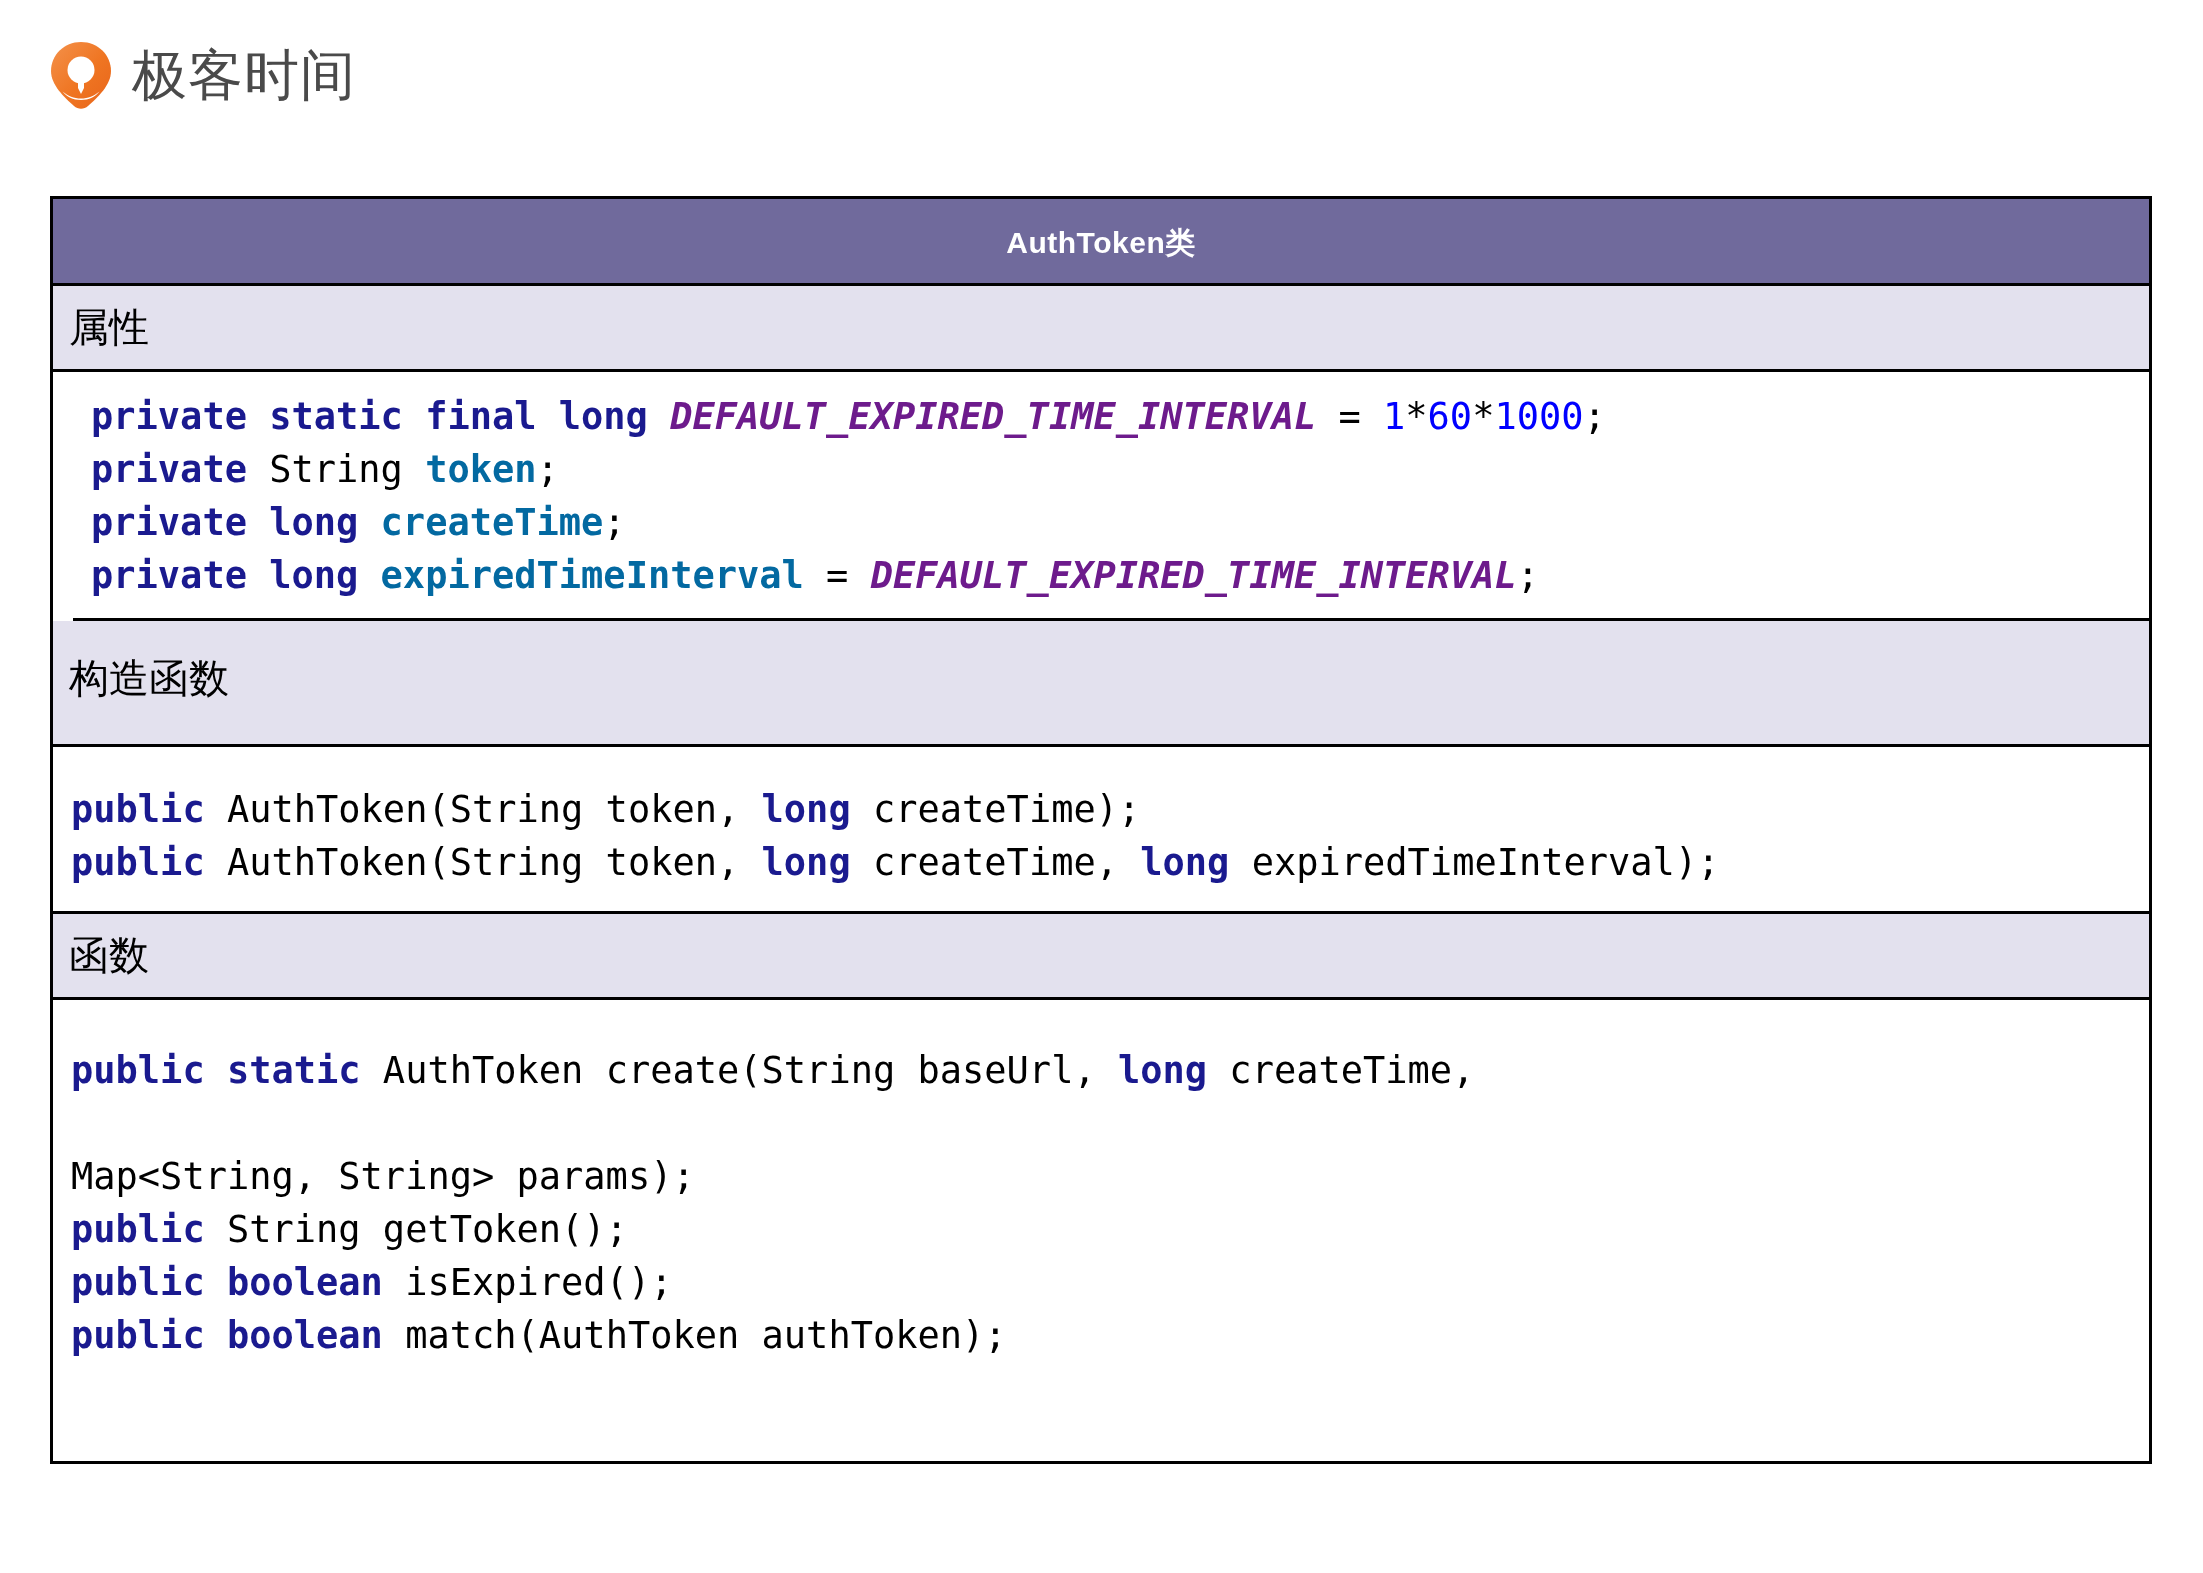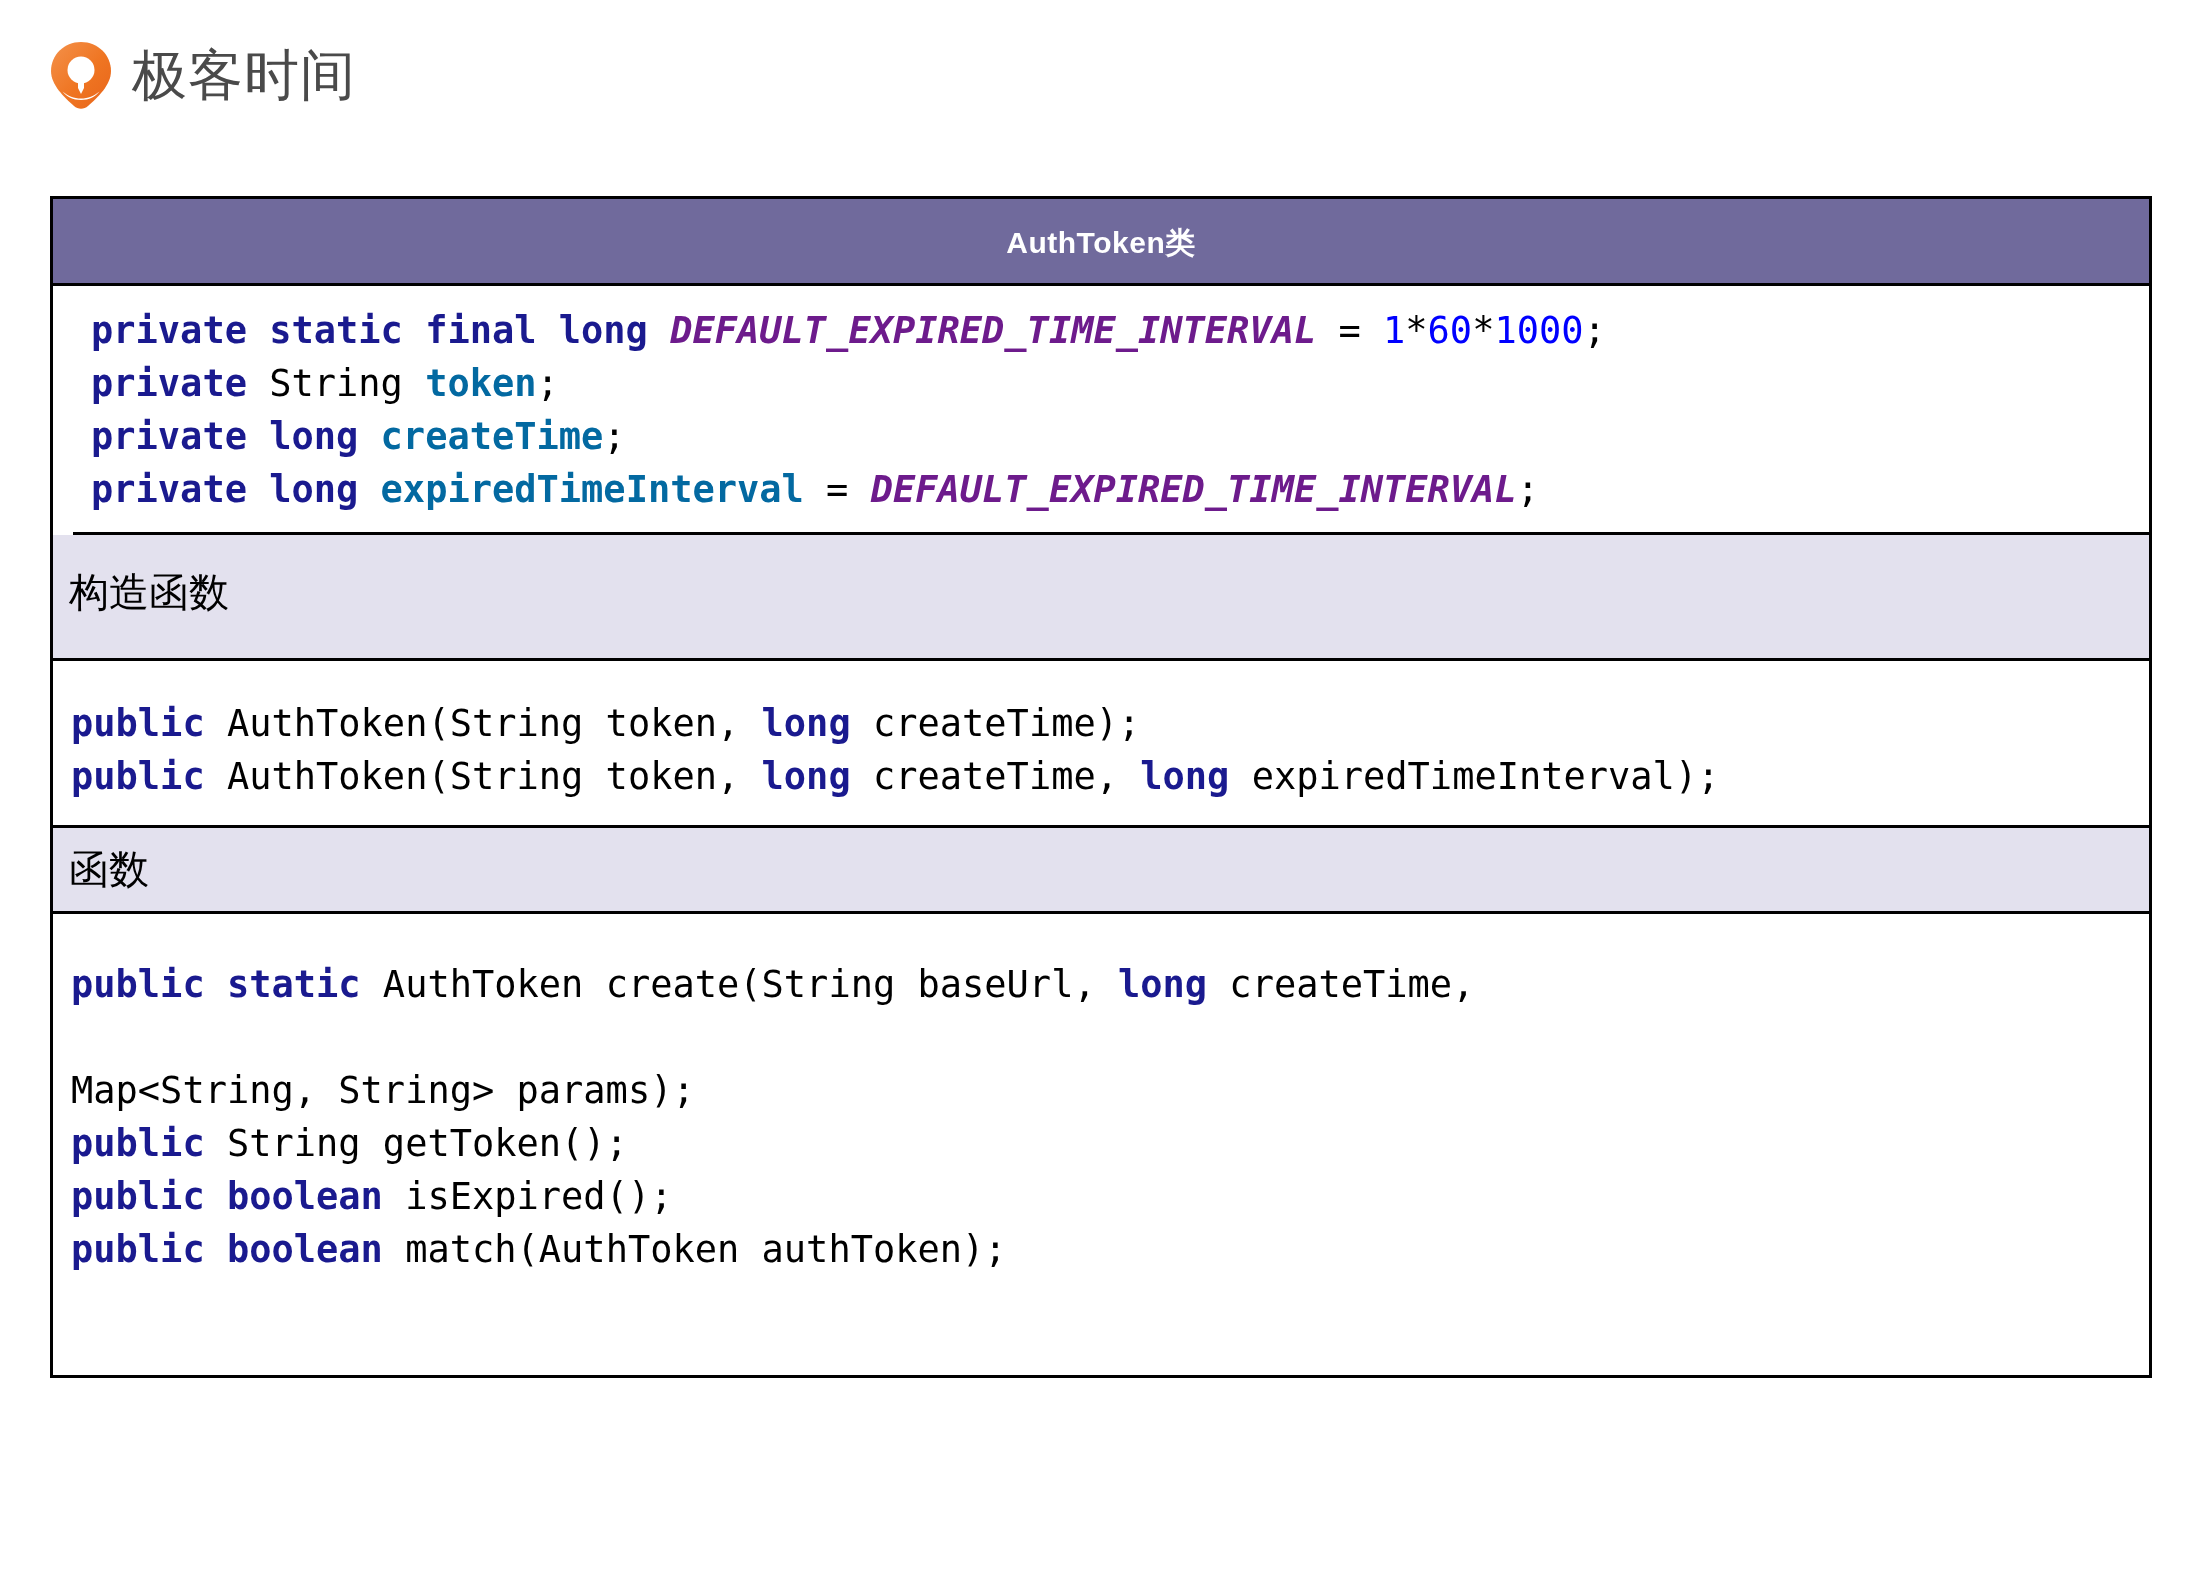--- a/index.html
+++ b/index.html
@@ -120,20 +120,21 @@
     <path d="M30 22 L36 22 L36 48 L33 54 L30 48 Z" fill="#ffffff"></path>
     <path d="M33 60 C25 60 18.5 56.5 14.5 51.5 C20 56 26 58.5 33 58.5 C40 58.5 46 56 51.5 51.5 C47.5 56.5 41 60 33 60 Z" fill="#ffffff"></path>
   </svg>
   <div class="brand-name">极客时间</div>
 </div>
 
 <div class="class-table">
 
   <div class="ct-row ct-title">AuthToken类</div>
 
+  <div class="ct-row ct-section">属性</div>
   <div class="ct-row ct-code attrs"><div class="code-line"><span class="tok-kw">private static final long </span><span class="tok-const">DEFAULT_EXPIRED_TIME_INTERVAL</span><span class="tok-plain"> = </span><span class="tok-num">1</span><span class="tok-plain">*</span><span class="tok-num">60</span><span class="tok-plain">*</span><span class="tok-num">1000</span><span class="tok-plain">;</span></div><div class="code-line"><span class="tok-kw">private</span><span class="tok-plain"> String </span><span class="tok-field">token</span><span class="tok-plain">;</span></div><div class="code-line"><span class="tok-kw">private long </span><span class="tok-field">createTime</span><span class="tok-plain">;</span></div><div class="code-line"><span class="tok-kw">private long </span><span class="tok-field">expiredTimeInterval</span><span class="tok-plain"> = </span><span class="tok-const">DEFAULT_EXPIRED_TIME_INTERVAL</span><span class="tok-plain">;</span></div></div>
 
   <div class="ct-row ct-section tall">构造函数</div>
   <div class="ct-row ct-code ctors"><div class="code-line"><span class="tok-kw">public</span><span class="tok-plain"> AuthToken(String token, </span><span class="tok-kw">long</span><span class="tok-plain"> createTime);</span></div><div class="code-line"><span class="tok-kw">public</span><span class="tok-plain"> AuthToken(String token, </span><span class="tok-kw">long</span><span class="tok-plain"> createTime, </span><span class="tok-kw">long</span><span class="tok-plain"> expiredTimeInterval);</span></div></div>
 
   <div class="ct-row ct-section">函数</div>
   <div class="ct-row ct-code funcs"><div class="code-line"><span class="tok-kw">public static</span><span class="tok-plain"> AuthToken create(String baseUrl, </span><span class="tok-kw">long</span><span class="tok-plain"> createTime,</span></div><div class="code-line gap-line"></div><div class="code-line"><span class="tok-plain">Map&lt;String, String&gt; params);</span></div><div class="code-line"><span class="tok-kw">public</span><span class="tok-plain"> String getToken();</span></div><div class="code-line"><span class="tok-kw">public boolean</span><span class="tok-plain"> isExpired();</span></div><div class="code-line"><span class="tok-kw">public boolean</span><span class="tok-plain"> match(AuthToken authToken);</span></div></div>
 
 </div>
 

